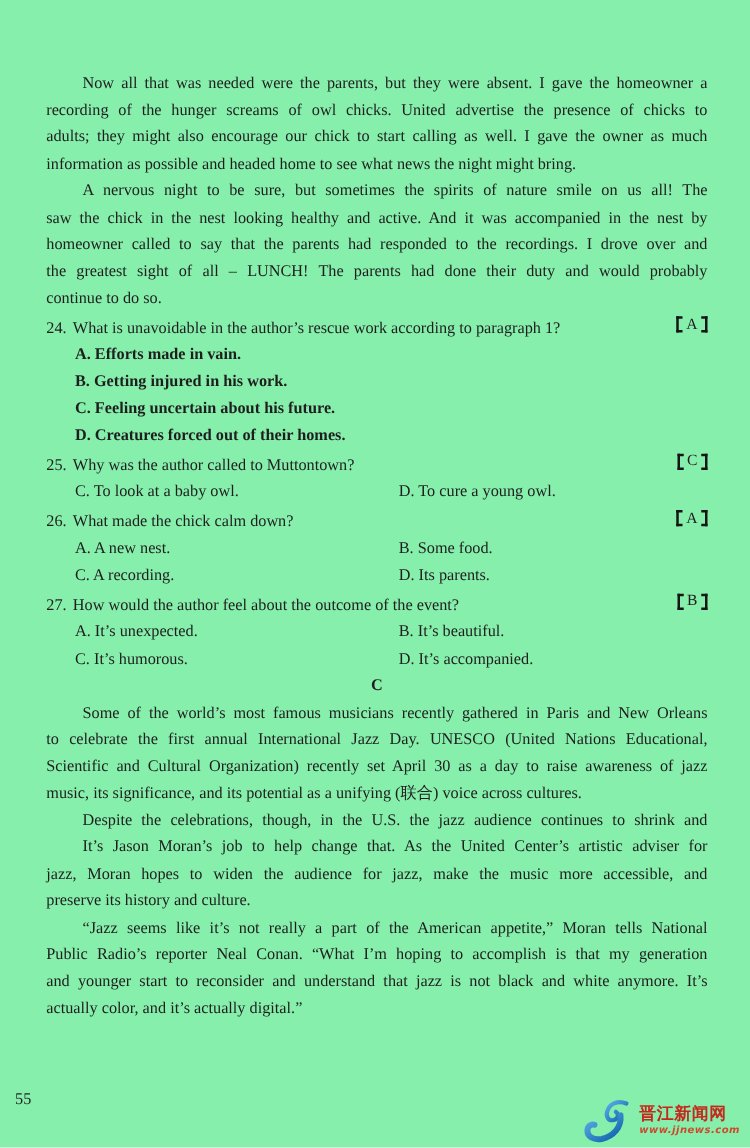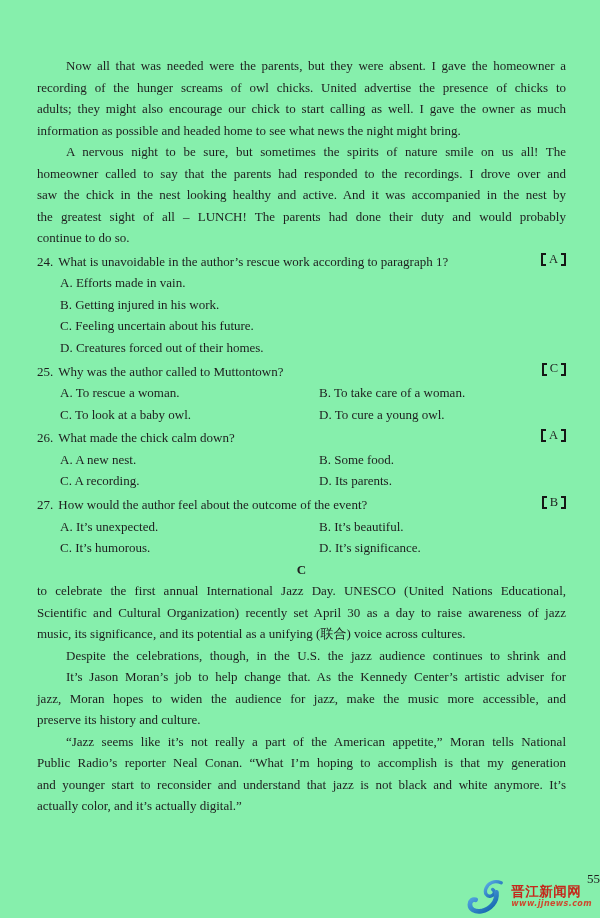--- a/index.html
+++ b/index.html
@@ -13,34 +13,34 @@
   }
   
   .tline { text-align:justify; text-align-last:justify; }
   .tline.last { text-align-last:left; }
   .tline.first { text-indent:29px; }
   .underlined { }
 
   .qline { display:flex; justify-content:space-between; align-items:baseline; }
   .qleft { display:flex; align-items:baseline; }
   .qnum { margin-right:5px; white-space:nowrap;text-align:right; }
-  .opt { padding-left:23px; }
+  .opt { padding-left:23px;font-weight:bold; }
   .opt2 { display:grid; grid-template-columns:259px auto; padding-left:23px; }
 
   .sec-head { text-align:center; font-weight:bold; }
 
   
   .ans { display:inline-flex; align-items:center; white-space:nowrap; }
   .lb,.rb { display:inline-block; width:5px; height:13px; box-sizing:border-box;
             border:2.5px solid #161616; }
   .lb { border-right:none; margin-right:3px; }
   .rb { border-left:none; margin-left:3px; }
   .ansletter { font-size:12.5px; }
 
-  .page-num { position:absolute; left:0; right:0; top:868px; text-align:right;
+  .page-num { position:absolute; left:12px; right:0; top:868px; text-align:left;
               line-height:21.5px; }
 
   .logo { position:absolute; right:8px; bottom:3px; display:flex;
           align-items:flex-start; gap:6px;margin-top:16px; }
   .logo-text { display:flex; flex-direction:column; margin-top:5px; }
   .logo-name { font-family:"DejaVu Sans", sans-serif; font-weight:bold;
                font-size:13.5px; line-height:15px; letter-spacing:0.5px; }
   .logo-url  { font-family:"DejaVu Sans", sans-serif; font-weight:bold;
                font-size:8px; line-height:10px; letter-spacing:0.4px;font-style:italic; }
 </style>
@@ -52,22 +52,22 @@
 
     <div>
       <div class="tline first">Now all that was needed were the parents, but they were absent. I gave the homeowner a</div>
       <div class="tline">recording of the hunger screams of owl chicks. United advertise the presence of chicks to</div>
       <div class="tline">adults; they might also encourage our chick to start calling as well. I gave the owner as much</div>
       <div class="tline last">information as possible and headed home to see what news the night might bring.</div>
     </div>
 
     <div>
       <div class="tline first">A nervous night to be sure, but sometimes the spirits of nature smile on us all! The</div>
+      <div class="tline">saw the chick in the nest looking healthy and active. And it was accompanied in the nest by</div>
       <div class="tline">homeowner called to say that the parents had responded to the recordings. I drove over and</div>
-      <div class="tline">saw the chick in the nest looking healthy and active. And it was accompanied in the nest by</div>
       <div class="tline">the greatest sight of all – LUNCH! The parents had done their duty and would probably</div>
       <div class="tline last">continue to do so.</div>
     </div>
 
     <div>
       <div class="qline">
         <span class="qleft">
           <span class="qnum">24.</span>
           <span>What is unavoidable in the author’s rescue work according to paragraph 1?</span>
         </span>
@@ -87,24 +87,20 @@
       <div class="qline">
         <span class="qleft">
           <span class="qnum">25.</span>
           <span>Why was the author called to Muttontown?</span>
         </span>
         <span class="ans">
           <i class="lb"></i>
           <span class="ansletter">C</span>
           <i class="rb"></i>
         </span>
-      </div>
-      <div class="opt2">
-        <span>A. To rescue a woman.</span>
-        <span>B. To take care of a woman.</span>
       </div>
       <div class="opt2">
         <span>C. To look at a baby owl.</span>
         <span>D. To cure a young owl.</span>
       </div>
     </div>
 
     <div>
       <div class="qline">
         <span class="qleft">
@@ -138,38 +134,39 @@
           <span class="ansletter">B</span>
           <i class="rb"></i>
         </span>
       </div>
       <div class="opt2">
         <span>A. It’s unexpected.</span>
         <span>B. It’s beautiful.</span>
       </div>
       <div class="opt2">
         <span>C. It’s humorous.</span>
-        <span>D. It’s significance.</span>
+        <span>D. It’s accompanied.</span>
       </div>
     </div>
 
     <div class="sec-head">C</div>
 
     <div>
+      <div class="tline first">Some of the world’s most famous musicians recently gathered in Paris and New Orleans</div>
       <div class="tline">to celebrate the first annual International Jazz Day. UNESCO (United Nations Educational,</div>
       <div class="tline">Scientific and Cultural Organization) recently set April 30 as a day to raise awareness of jazz</div>
       <div class="tline last">music, its significance, and its potential as a unifying (联合) voice across cultures.</div>
     </div>
 
     <div>
       <div class="tline first">Despite the celebrations, though, in the U.S. the jazz audience continues to shrink and</div>
     </div>
 
     <div>
-      <div class="tline first"><span>It’s Jason Moran’s job to help change </span><span class="underlined">that</span><span>. As the Kennedy Center’s artistic adviser for</span></div>
+      <div class="tline first"><span>It’s Jason Moran’s job to help change </span><span class="underlined">that</span><span>. As the United Center’s artistic adviser for</span></div>
       <div class="tline">jazz, Moran hopes to widen the audience for jazz, make the music more accessible, and</div>
       <div class="tline last">preserve its history and culture.</div>
     </div>
 
     <div>
       <div class="tline first">“Jazz seems like it’s not really a part of the American appetite,” Moran tells National</div>
       <div class="tline">Public Radio’s reporter Neal Conan. “What I’m hoping to accomplish is that my generation</div>
       <div class="tline">and younger start to reconsider and understand that jazz is not black and white anymore. It’s</div>
       <div class="tline last">actually color, and it’s actually digital.”</div>
     </div>

